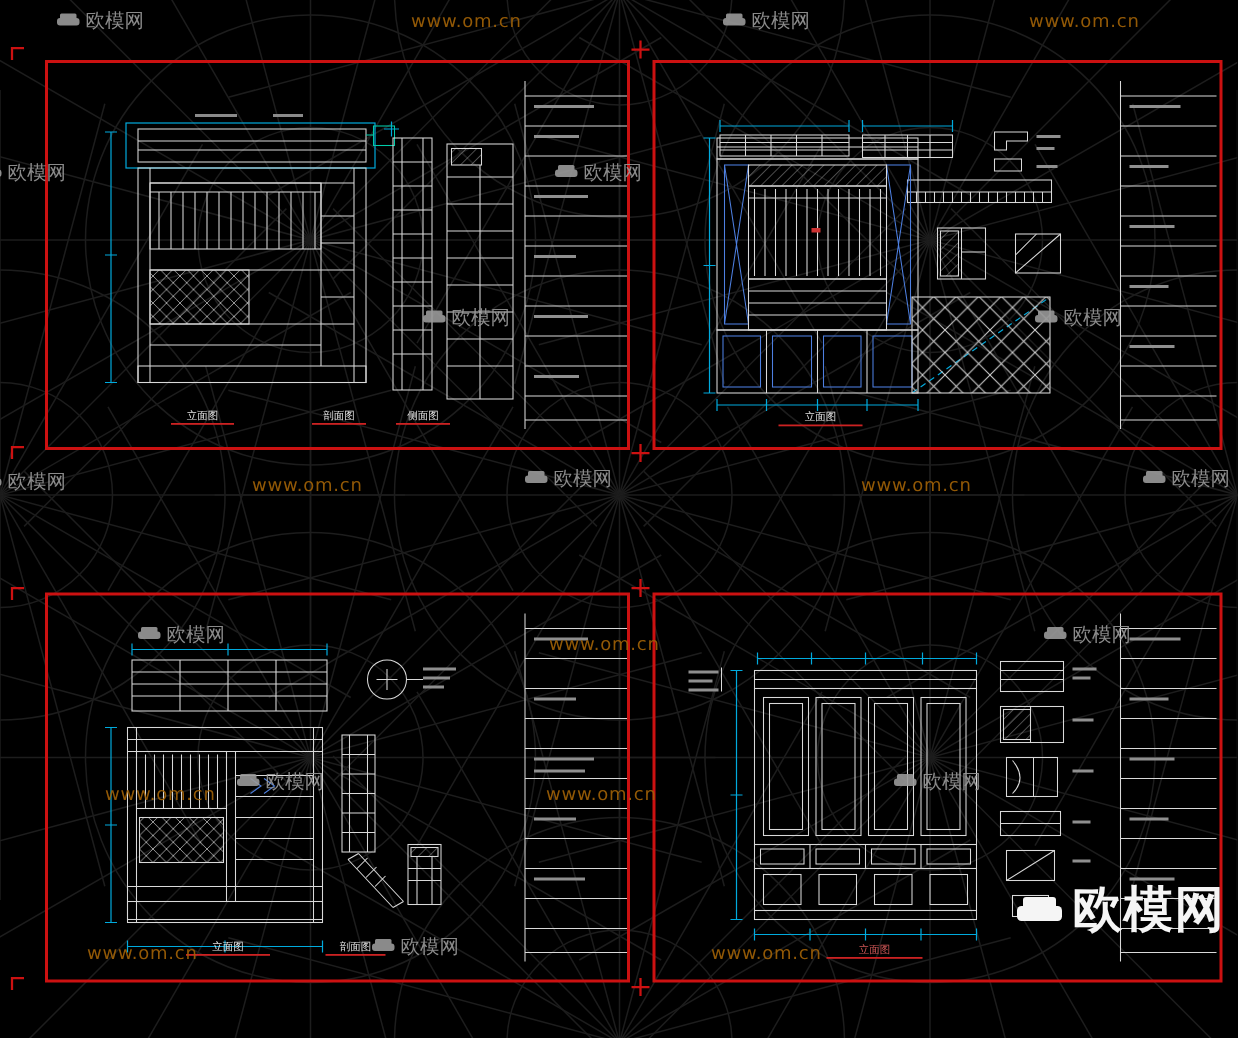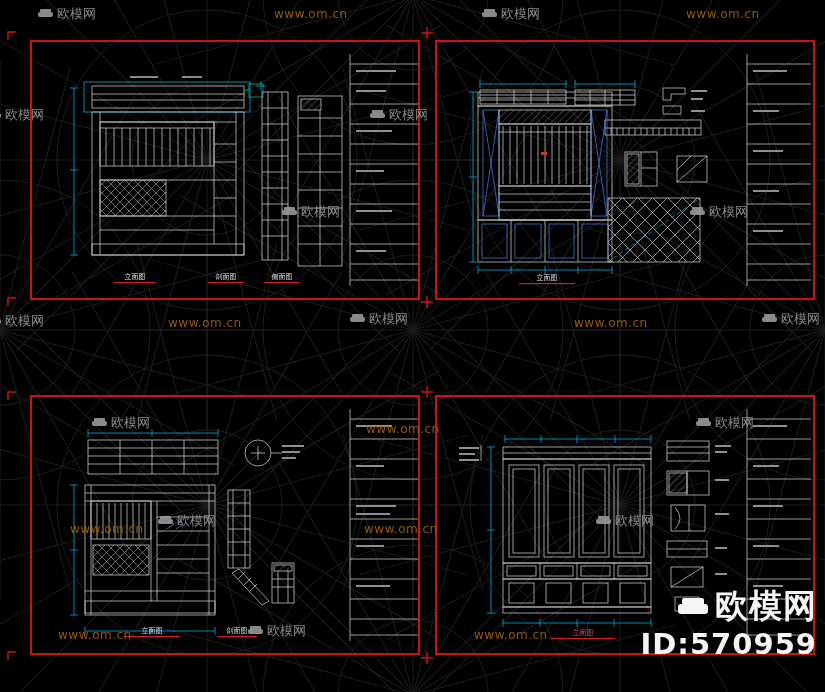--- a/index.html
+++ b/index.html
@@ -469,16 +469,15 @@
     <div class="wm url" style="left:474px;top:628px">
         <span>www.om.cn</span>
       </div>
   </div>
 
   <div class="logo">
     <div class="logo-row">
       <span class="logo-icon"></span>
       <span>欧模网</span>
     </div>
-    <div class="logo-id">ID:570959</div>
   </div>
 
 </div>
 
 </body></html>

